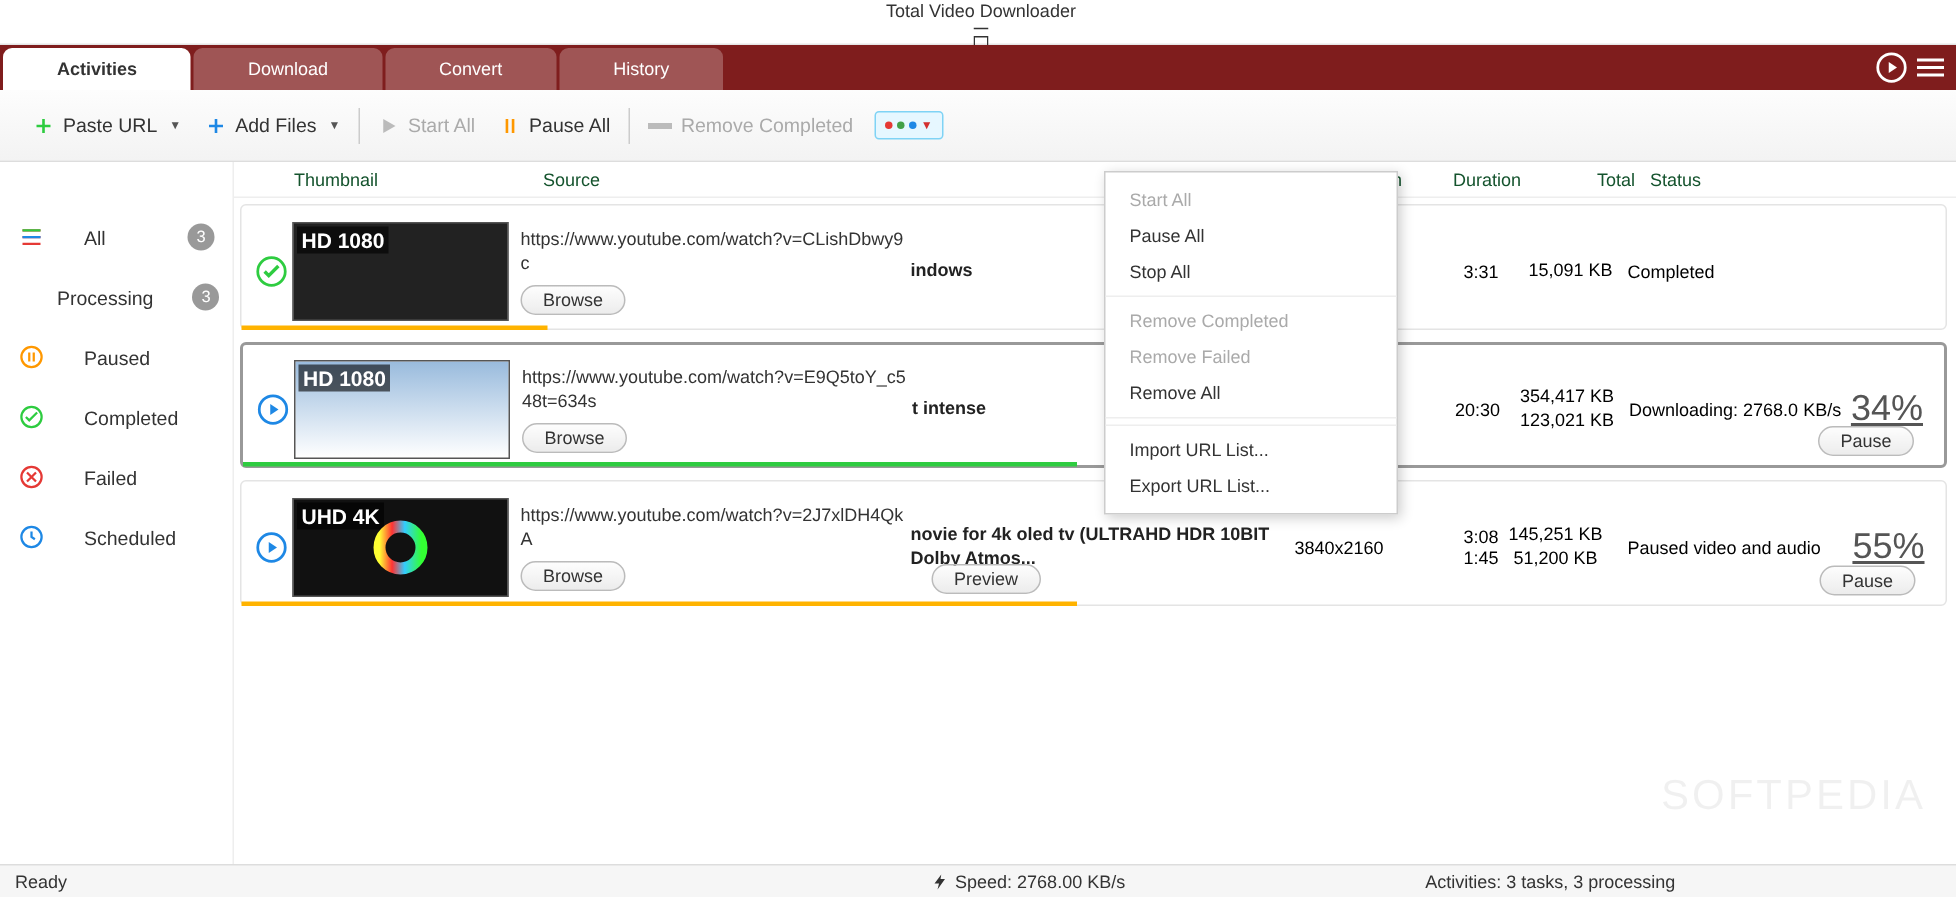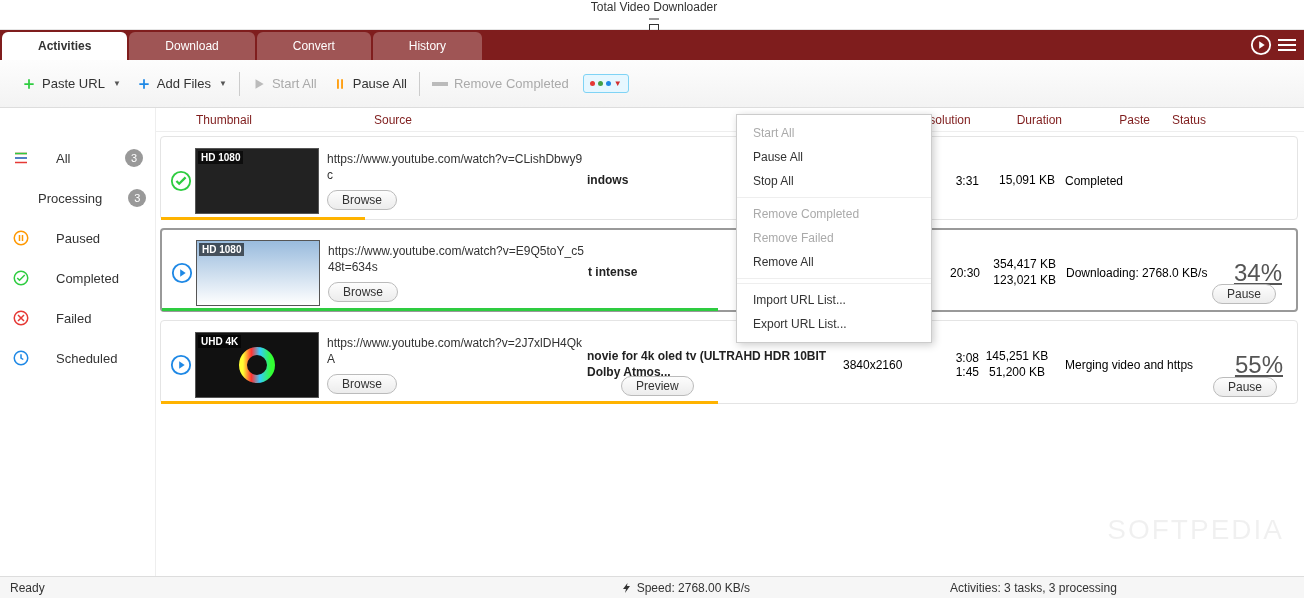--- a/index.html
+++ b/index.html
@@ -24,29 +24,29 @@
 .more-btn { display: flex; align-items: center; gap: 3px; padding: 4px 6px; border: 1px solid #7fd3f5; background: #e6f7ff; border-radius: 3px; }
 .more-btn .dot { width: 5px; height: 5px; border-radius: 50%; }
 .more-btn .d1{background:#e53935;} .more-btn .d2{background:#43a047;} .more-btn .d3{background:#1e88e5;}
 .more-btn .caret { font-size: 8px; color: #d32f2f; }
 .body { display: flex; height: calc(100% - 30px - 30px - 48px - 22px); }
 .sidebar { width: 156px; border-right: 1px solid #eee; padding: 30px 0 0 0; font-size: 13px; }
 .sidebar .item { height: 40px; display: flex; align-items: center; padding: 0 12px; gap: 26px; color: #333; }
 .sidebar .badge { margin-left: auto; background: #999; color: #fff; border-radius: 10px; min-width: 18px; height: 18px; font-size: 11px; display: flex; align-items: center; justify-content: center; padding: 0 5px; }
 .sidebar svg { width: 18px; height: 18px; }
 .content { flex: 1; position: relative; }
-.columns { height: 24px; display: flex; align-items: center; font-size: 12px; color: #7f1d1d; border-bottom: 1px solid #eee; padding-left: 40px; gap: 12px; }
+.columns { height: 24px; display: flex; align-items: center; font-size: 12px; color: #14532d; border-bottom: 1px solid #eee; padding-left: 40px; }
 .col-thumb { width: 166px; } .col-source { width: 260px; } .col-title { width: 256px; }
 .col-res { width: 80px; } .col-dur { width: 56px; text-align: right; } .col-size { width: 76px; text-align: right; }
 .col-status { flex: 1; padding-left: 10px; }
 .row { display: flex; align-items: center; padding: 6px 8px 0 6px; border: 1px solid #e4e4e4; border-radius: 4px; margin: 4px 6px 8px 4px; position: relative; min-height: 84px; }
 .row.active { border-color: #999; border-width: 2px; }
 .row .rowicon { width: 28px; display: flex; align-items: center; justify-content: center; }
 .row .rowicon svg { width: 22px; height: 22px; }
-.thumb { width: 124px; height: 66px; background: #222; border: 1px solid #555; color: #fff; font-size: 10px; padding: 2px 0; position: relative; margin-right: 8px; }
+.thumb { width: 144px; height: 66px; background: #222; border: 1px solid #555; color: #fff; font-size: 14px; padding: 2px 0; position: relative; margin-right: 8px; }
 .thumb .badge4k { position:absolute; left:2px; top:2px; background:rgba(0,0,0,.6); padding:1px 3px; font-weight:bold; }
 .thumb .swirl { position:absolute; inset:0; display:flex; align-items:center; justify-content:center; }
 .src { width: 260px; font-size: 12px; color: #333; display: flex; flex-direction: column; gap: 6px; }
 .src .url { word-break: break-all; line-height: 1.3; }
 .pillbtn { background: linear-gradient(#fdfdfd,#ececec); border: 1px solid #bbb; border-radius: 12px; padding: 2px 14px; font-size: 12px; width: fit-content; color:#333; }
 .titlecell { width: 256px; font-size: 12px; font-weight: 600; color: #222; padding-right: 8px; line-height:1.3; }
 .rescell { width: 80px; font-size: 12px; } .durcell { width: 56px; font-size: 12px; text-align: right; }
 .sizecell { width: 76px; font-size: 12px; text-align: right; line-height:1.3; }
 .statuscell { flex: 1; padding-left: 10px; font-size: 12px; position: relative; }
 .pct { position: absolute; right: 6px; top: 50%; transform: translateY(-50%); font-size: 24px; color: #555; text-decoration: underline; }
@@ -198,21 +198,21 @@
     </div>
   </div>
 
   <div class="content">
     <div class="columns">
       <div class="col-thumb">Thumbnail</div>
       <div class="col-source">Source</div>
       <div class="col-title"></div>
       <div class="col-res">Resolution</div>
       <div class="col-dur">Duration</div>
-      <div class="col-size">Paste</div>
+      <div class="col-size">Total</div>
       <div class="col-status">Status</div>
     </div>
 
     <div class="row">
       <div class="rowicon">
           <svg viewBox="0 0 24 24">
             <circle cx="12" cy="12" r="10" fill="none" stroke="#2ecc40" stroke-width="2"></circle>
             <path d="M7 12l3 3 7-7" fill="none" stroke="#2ecc40" stroke-width="2.5"></path>
           </svg>
         </div>
@@ -285,21 +285,21 @@
         <div class="url">https://www.youtube.com/watch?v=2J7xlDH4QkA</div>
         <div class="pillbtn">Browse</div>
       </div>
       <div class="titlecell">novie for 4k oled tv (ULTRAHD HDR 10BIT Dolby Atmos...</div>
       <div class="rescell">3840x2160</div>
       <div class="durcell" style="white-space:pre-line;">3:08
 1:45</div>
       <div class="sizecell" style="white-space:pre-line;text-align:center;">145,251 KB
 51,200 KB</div>
       <div class="statuscell">
-        <span>Merging video and https</span>
+        <span>Paused video and audio</span>
         <span class="pct">55%</span>
       </div>
       <div class="pillbtn rowbtn">Pause</div>
       <div class="pillbtn previewbtn">Preview</div>
       <div class="pbar" style="width:49%;background:#ffb300;"></div>
     </div>
 
     <div class="dropdown">
       <div class="mitem disabled">Start All</div>
       <div class="mitem">Pause All</div>

